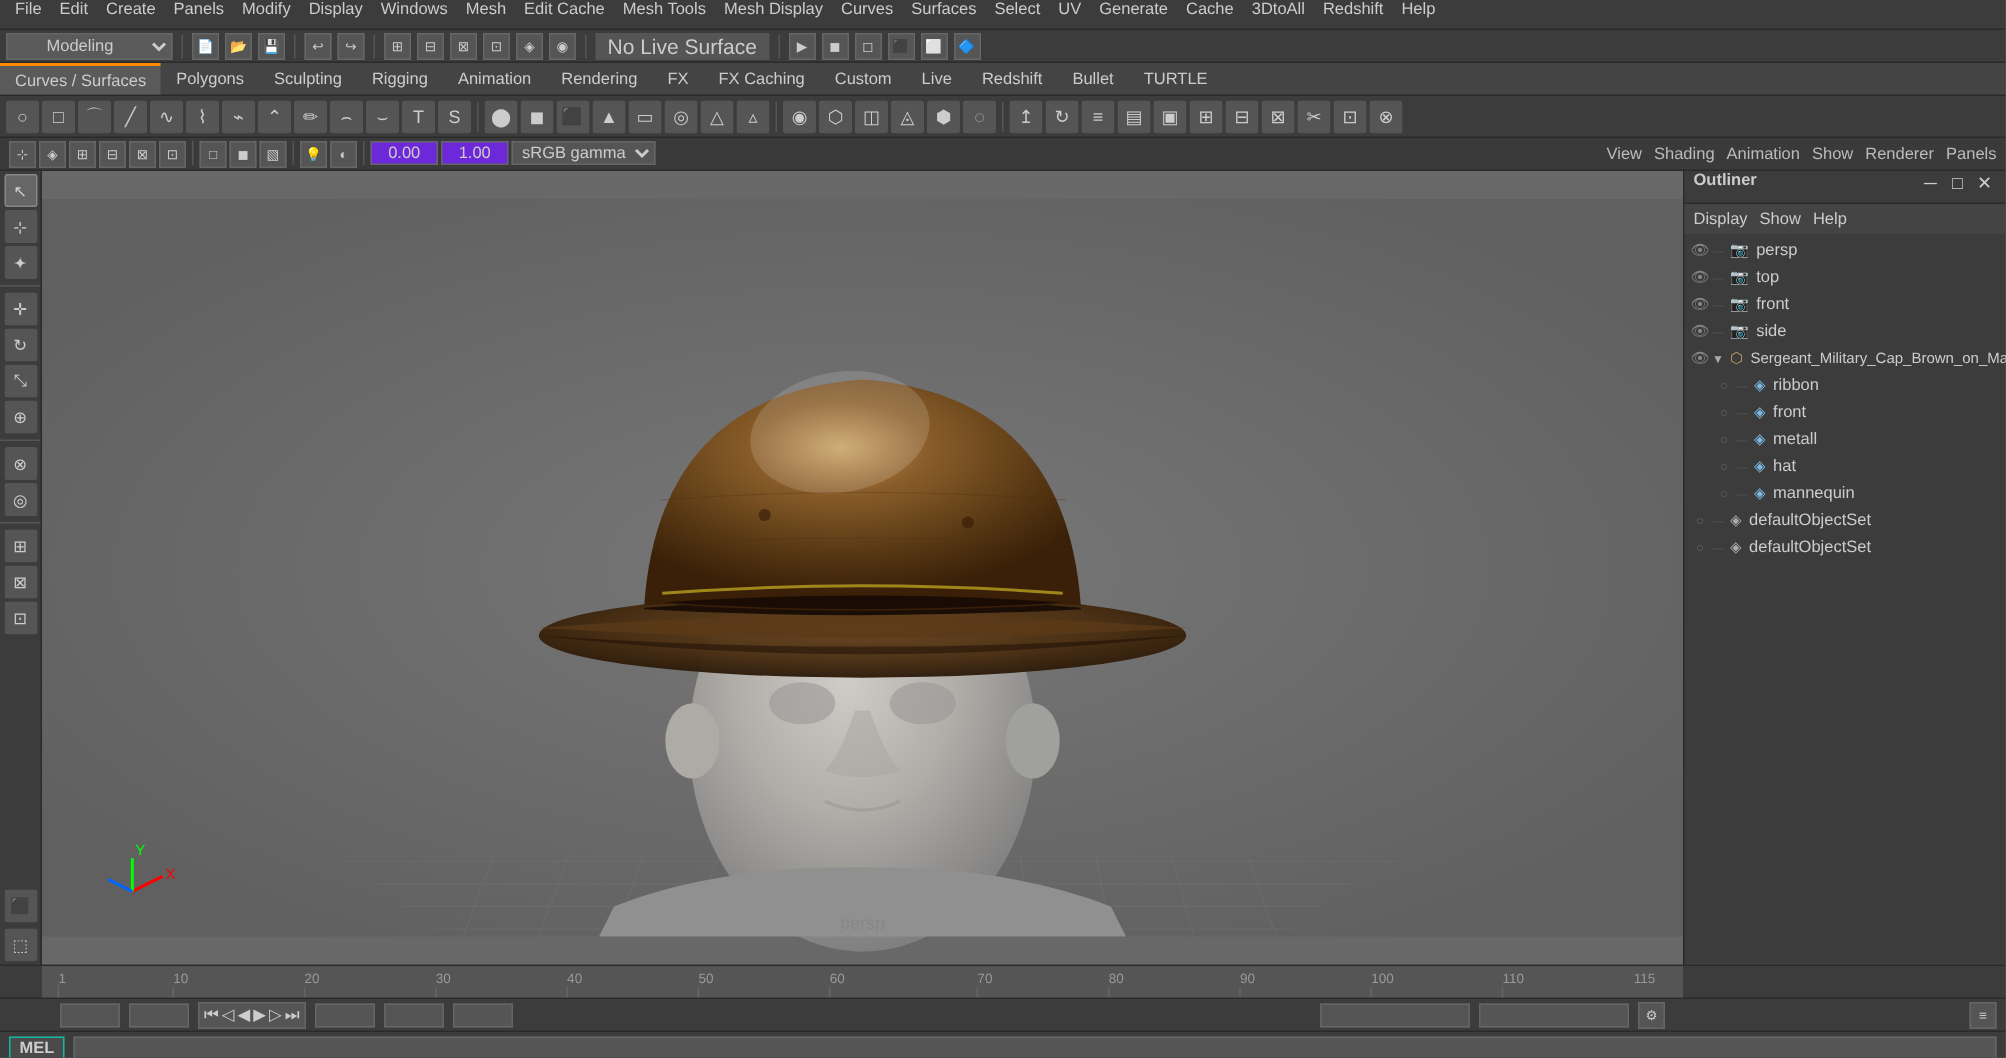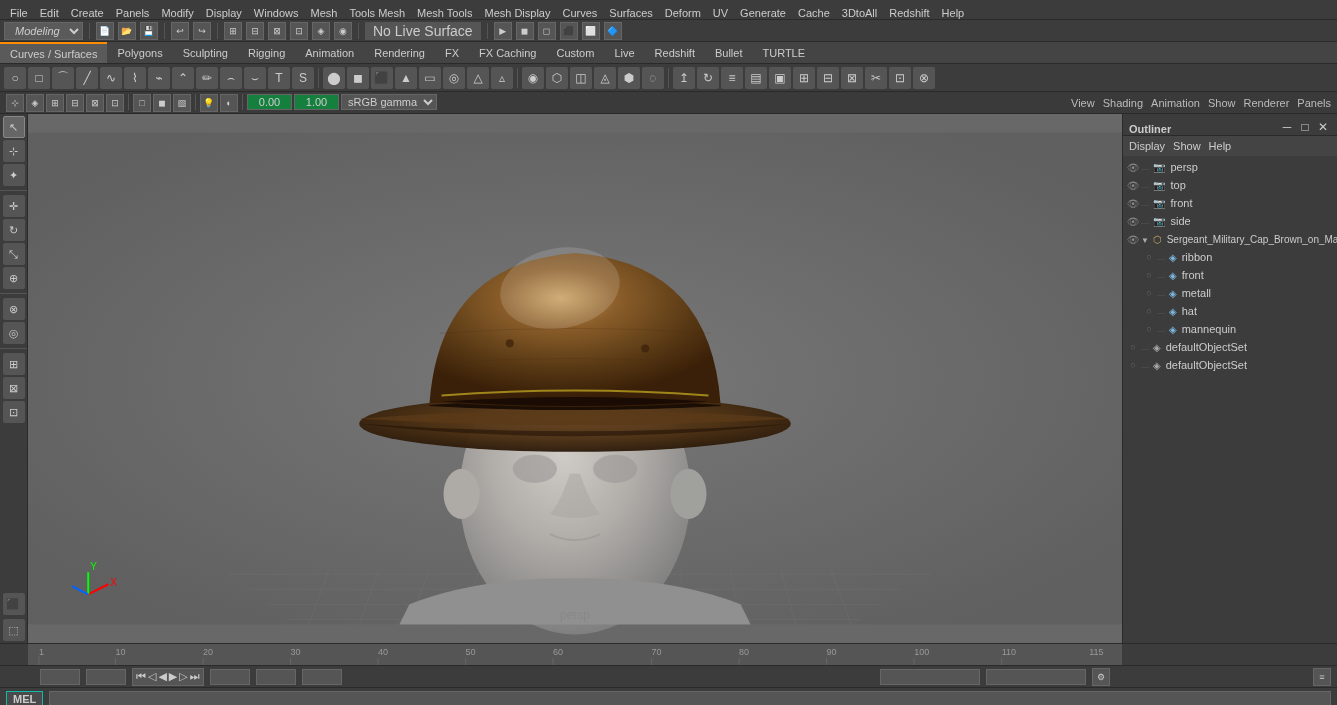--- a/index.html
+++ b/index.html
@@ -1,24 +1,24 @@
 <!DOCTYPE html>
 <html><head>
   <meta charset="utf-8">
   <style>
     * { margin: 0; padding: 0; box-sizing: border-box; }
     body { width: 1337px; height: 705px; background: #3c3c3c; font-family: Arial, sans-serif; font-size: 11px; color: #ccc; overflow: hidden; }
 
     
-    #menu-bar { display: flex; align-items: flex-end; background: #3c3c3c; height: 20px; padding: 0 4px; border-bottom: 1px solid #2a2a2a; }
+    #menu-bar { display: flex; align-items: flex-start; background: #3c3c3c; height: 20px; padding: 0 4px; border-bottom: 1px solid #2a2a2a; }
     #menu-bar span { padding: 0 6px; cursor: pointer; color: #ccc; font-size: 11px; }
 
     
     #mode-bar { display: flex; align-items: center; background: #3c3c3c; height: 22px; padding: 0 4px; border-bottom: 1px solid #2a2a2a; gap: 4px; }
-    .mode-dropdown { background: #5a5a5a; border: 1px solid #666; color: #ccc; font-size: 11px; padding: 1px 6px; cursor: pointer; font-style: italic; }
+    .mode-dropdown { background: #5a5a5a; border: 1px solid #666; color: #ccc; font-size: 11px; padding: 1px 22px; cursor: pointer; }
     .icon-btn { width: 18px; height: 18px; background: #555; border: 1px solid #666; cursor: pointer; display: inline-flex; align-items: center; justify-content: center; font-size: 9px; color: #ccc; }
     .separator { width: 1px; height: 16px; background: #555; margin: 0 2px; }
 
     
     #tab-bar { display: flex; align-items: center; background: #444; height: 22px; border-bottom: 1px solid #2a2a2a; }
     .tab { padding: 2px 10px; cursor: pointer; color: #ccc; font-size: 11px; height: 100%; display: flex; align-items: center; }
     .tab.active { background: #5a5a5a; border-top: 2px solid #ff8c00; }
 
     
     #tool-bar { display: flex; align-items: center; background: #3c3c3c; height: 28px; padding: 0 4px; border-bottom: 1px solid #2a2a2a; gap: 2px; }
@@ -51,27 +51,27 @@
     
     #bottom-controls { height: 22px; background: #3c3c3c; display: flex; align-items: center; padding: 0 6px; gap: 6px; border-top: 1px solid #2a2a2a; font-size: 11px; }
     .bc-input { width: 40px; height: 16px; background: #555; border: 1px solid #666; color: #ccc; font-size: 11px; text-align: center; }
     #anim-layer-field { width: 100px; height: 16px; background: #555; border: 1px solid #666; color: #ccc; font-size: 11px; padding: 0 3px; }
     #char-set-field { width: 100px; height: 16px; background: #555; border: 1px solid #666; color: #ccc; font-size: 11px; padding: 0 3px; }
 
     
     #mel-bar { height: 22px; background: #3c3c3c; display: flex; align-items: center; padding: 0 6px; gap: 6px; border-top: 1px solid #2a2a2a; }
     #mel-input { flex: 1; height: 16px; background: #555; border: 1px solid #666; color: #ccc; font-size: 11px; padding: 0 4px; }
     .mel-label { background: #4a4a4a; border: 1px solid #14b8a6; color: #ccc; font-size: 11px; padding: 1px 6px; cursor: pointer; font-weight: bold; }
-    .t2-input { width: 45px; height: 16px; background: #15803d; border: 1px solid #666; color: #ccc; font-size: 11px; text-align: center; }
+    .t2-input { width: 45px; height: 16px; background: #6d28d9; border: 1px solid #666; color: #ccc; font-size: 11px; text-align: center; }
     .t2-dropdown { background: #555; border: 1px solid #666; color: #ccc; font-size: 11px; padding: 0 2px; height: 16px; }
 
     
     .scene-svg { position: absolute; top: 0; left: 0; width: 100%; height: 100%; }
     .win-btn { background: none; border: none; color: #ccc; cursor: pointer; font-size: 12px; width: 16px; height: 16px; display: flex; align-items: center; justify-content: center; }
-    #outliner-titlebar { background: #3c3c3c; height: 22px; display: flex; align-items: flex-end; justify-content: space-between; padding: 0 6px; border-bottom: 1px solid #2a2a2a; }
+    #outliner-titlebar { background: #3c3c3c; height: 22px; display: flex; align-items: flex-start; justify-content: space-between; padding: 0 6px; border-bottom: 1px solid #2a2a2a; }
     #outliner-title-text { font-size: 11px; font-weight: bold; color: #ccc; }
     .win-controls { display: flex; gap: 2px; }
 
     
     #outliner-content::-webkit-scrollbar { width: 8px; }
     #outliner-content::-webkit-scrollbar-track { background: #3c3c3c; }
     #outliner-content::-webkit-scrollbar-thumb { background: #666; }
 
     
     .tri-open::before { content: "▼"; font-size: 8px; color: #aaa; margin-right: 2px; }
@@ -84,26 +84,26 @@
 
 <div id="menu-bar">
   <span>File</span>
   <span>Edit</span>
   <span>Create</span>
   <span>Panels</span>
   <span>Modify</span>
   <span>Display</span>
   <span>Windows</span>
   <span>Mesh</span>
-  <span>Tools Mesh</span>
+  <span>Edit Cache</span>
   <span>Mesh Tools</span>
   <span>Mesh Display</span>
   <span>Curves</span>
   <span>Surfaces</span>
-  <span>Deform</span>
+  <span>Select</span>
   <span>UV</span>
   <span>Generate</span>
   <span>Cache</span>
   <span>3DtoAll</span>
   <span>Redshift</span>
   <span>Help</span>
 </div>
 
 <div id="mode-bar">
   <select class="mode-dropdown">

